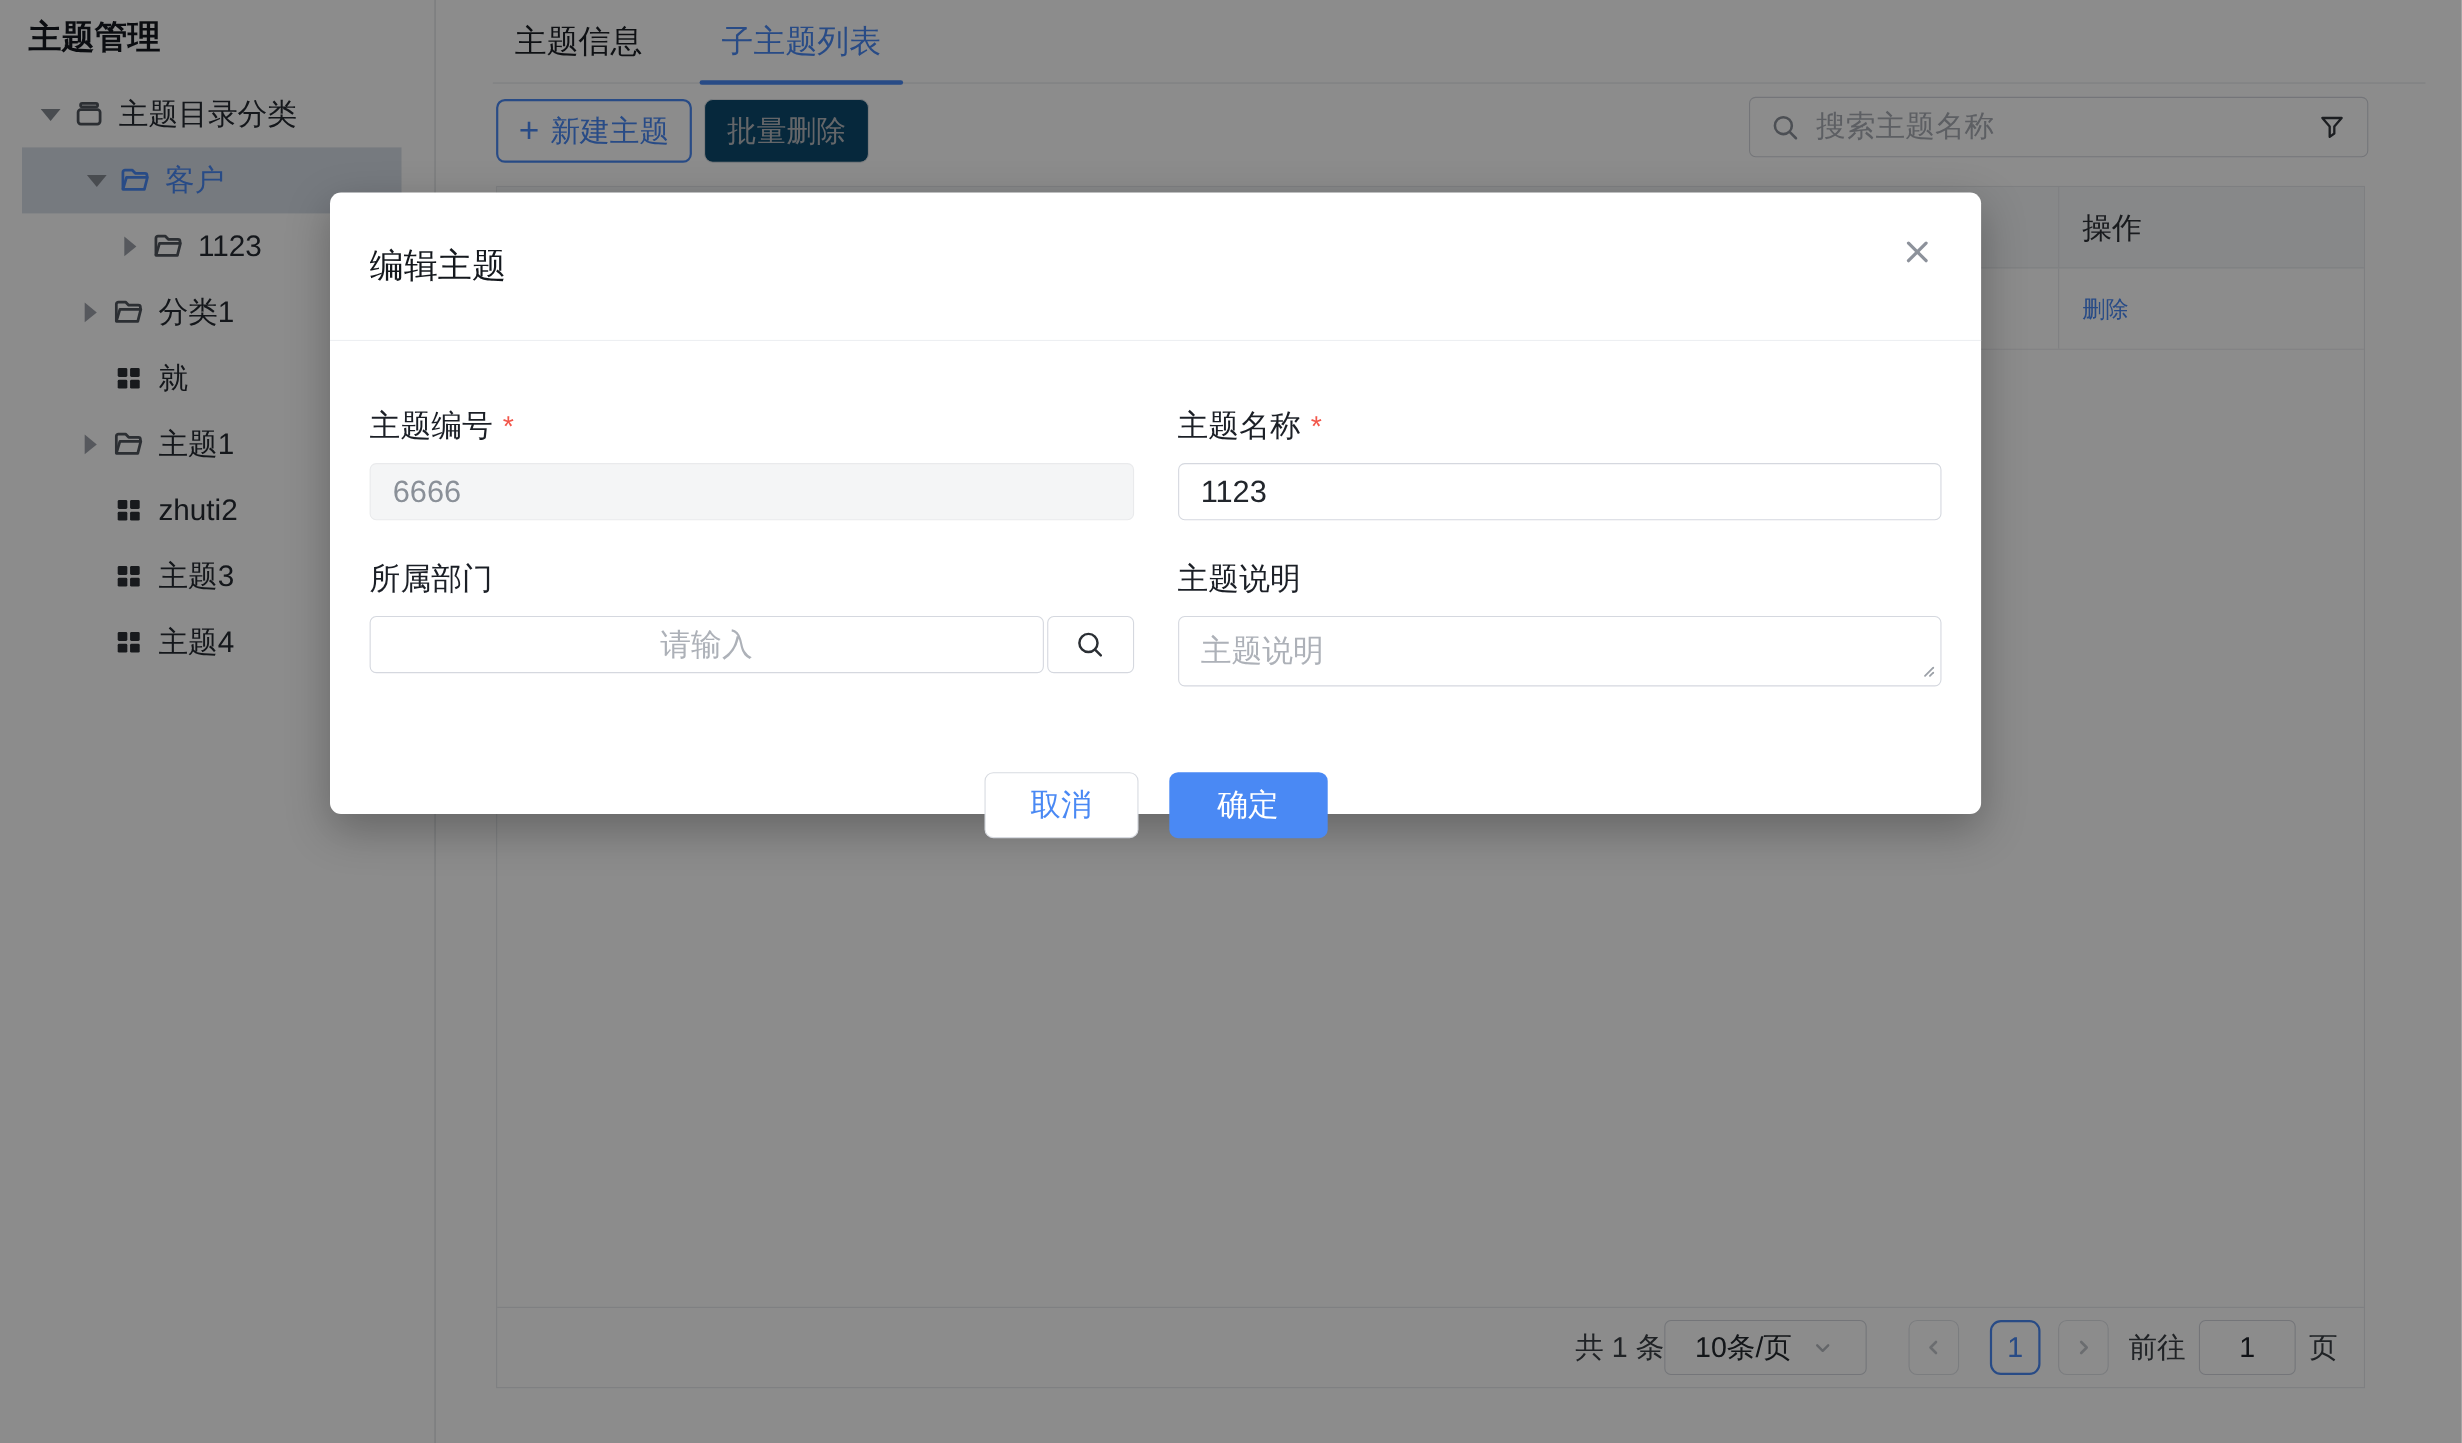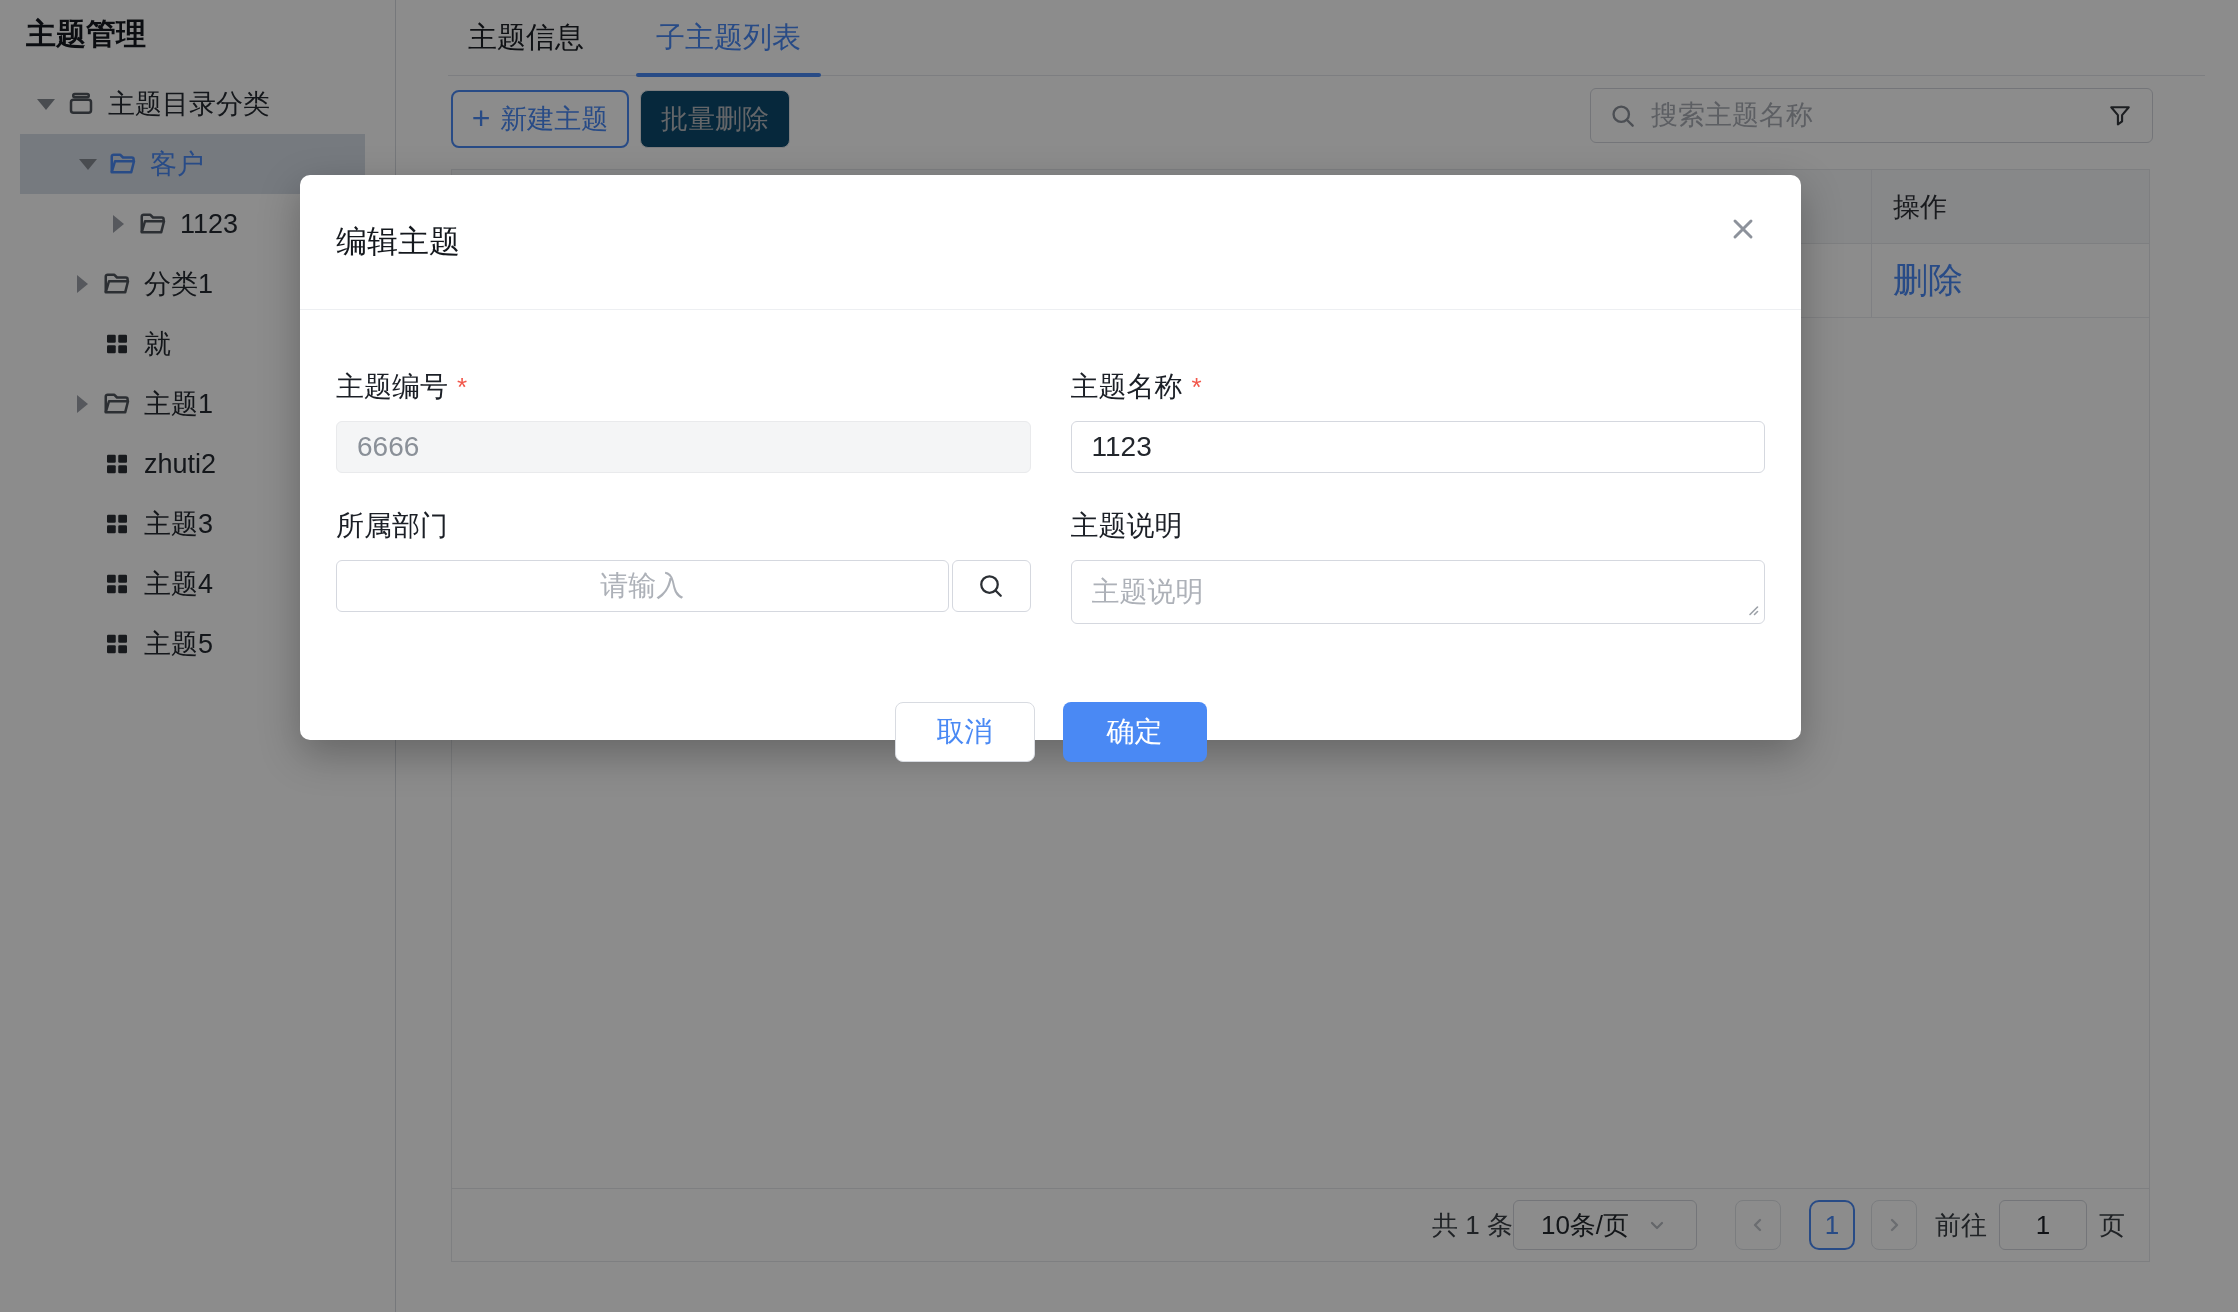--- a/index.html
+++ b/index.html
@@ -54,21 +54,21 @@
   .icon-filter{ color:#33373d; flex:none; cursor:pointer; }
 
   
   .table-wrap{ position:absolute; left:451px; top:169px; width:1699px; height:1093px;
             border:1px solid #e6e8ec; background:#fff; }
   .thead{ height:74px; background:#f6f7f9; border-bottom:1px solid #e6e8ec; position:relative; }
   .th-action,.td-action{ position:absolute; left:1419px; right:0; top:0; bottom:0;
             border-left:1px solid #e8eaee; display:flex; align-items:center; padding-left:21px; }
   .th-action{ font-size:27px; color:#2e3238; }
   .trow{ height:74px; border-bottom:1px solid #eaecef; position:relative; }
-  .link-delete{ color:var(--accent); font-size:35px; cursor:pointer; }
+  .link-delete{ color:var(--accent); font-size:21px; cursor:pointer; }
 
   
   .pagination{ position:absolute; left:0; right:0; bottom:0; height:73px;
             border-top:1px solid #e6e8ec; display:flex; align-items:center;
             justify-content:flex-end; padding-right:24px; font-size:26px; color:#3b4046; }
   .pg-total{ }
   .page-select{ width:184px; height:50px; border:1px solid #d3d6dd; border-radius:6px;
             display:flex; align-items:center; justify-content:center; gap:16px;
             margin-right:38px; cursor:pointer; background:#fff; color:#24282e; }
   .pg-btn{ width:46px; height:50px; border:1px solid #e0e3e8; border-radius:8px; background:#fff;
@@ -232,32 +232,20 @@
         <svg viewBox="0 0 24 24" width="30" height="30" fill="currentColor">
             <rect x="4" y="4.5" width="7" height="6.4" rx="1"></rect>
             <rect x="13" y="4.5" width="7" height="6.4" rx="1"></rect>
             <rect x="4" y="13" width="7" height="6.4" rx="1"></rect>
             <rect x="13" y="13" width="7" height="6.4" rx="1"></rect>
           </svg>
       </span>
       <span class="tree-label">主题4</span>
     </div>
 
-    <div class="tree-row lvl1">
-      <span class="caret"></span>
-      <span class="tree-icon grid">
-        <svg viewBox="0 0 24 24" width="30" height="30" fill="currentColor">
-            <rect x="4" y="4.5" width="7" height="6.4" rx="1"></rect>
-            <rect x="13" y="4.5" width="7" height="6.4" rx="1"></rect>
-            <rect x="4" y="13" width="7" height="6.4" rx="1"></rect>
-            <rect x="13" y="13" width="7" height="6.4" rx="1"></rect>
-          </svg>
-      </span>
-      <span class="tree-label">主题5</span>
-    </div>
 
   </div>
 </div>
 
 <div class="tabs">
   <div class="tab">
     <span>主题信息</span>
   </div>
   <div class="tab active">
     <span>子主题列表</span>

